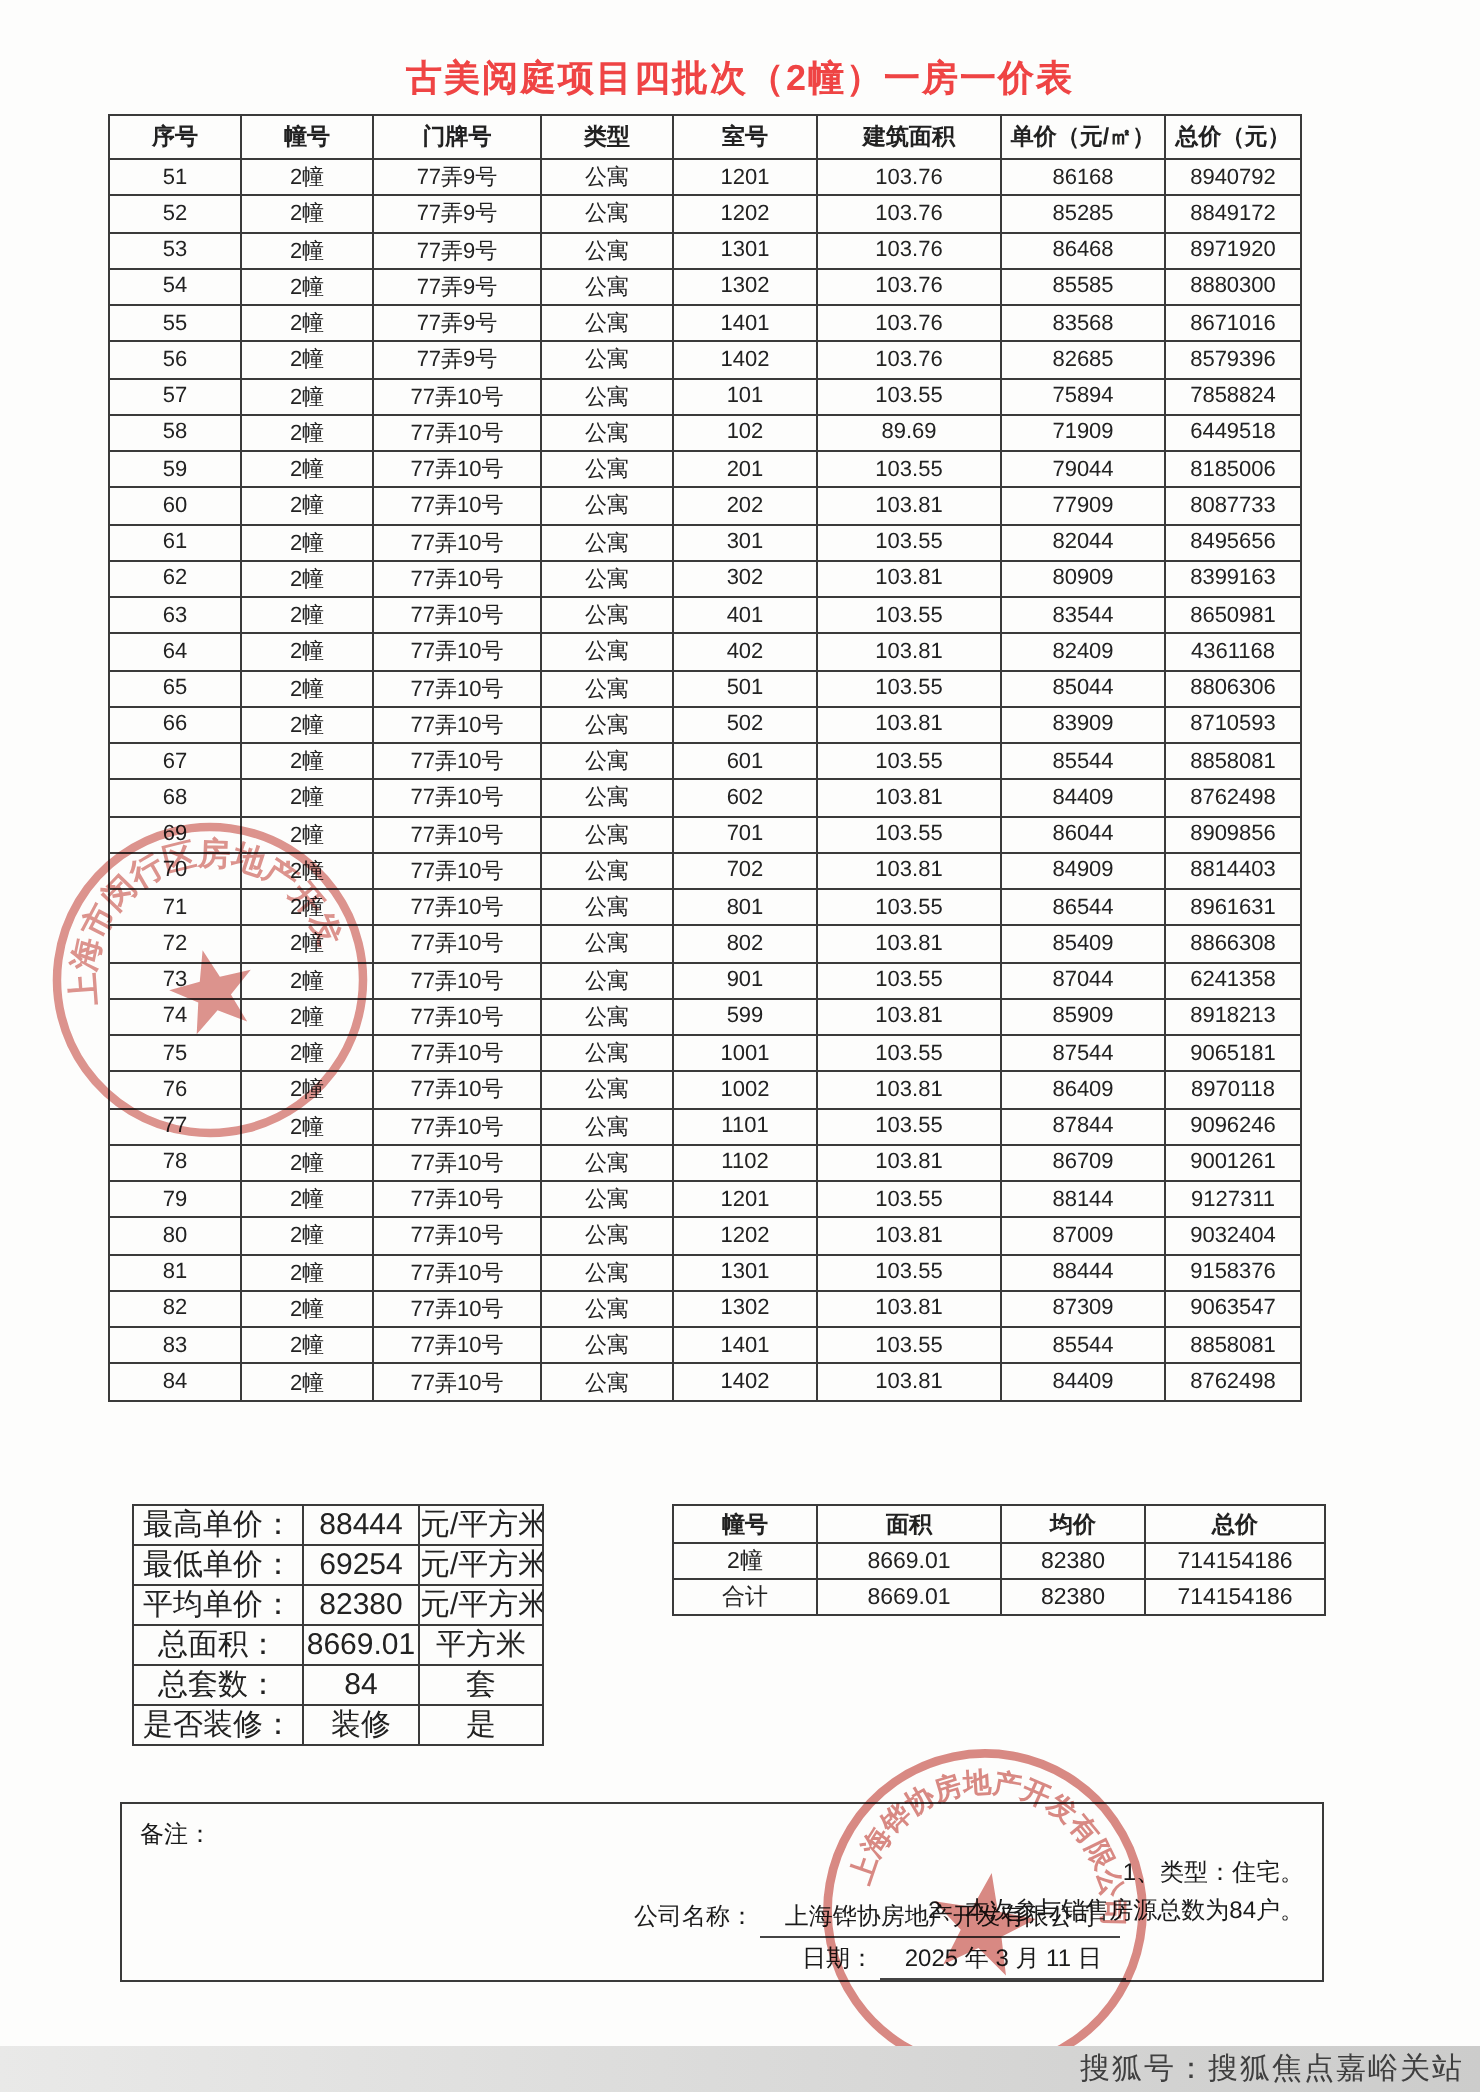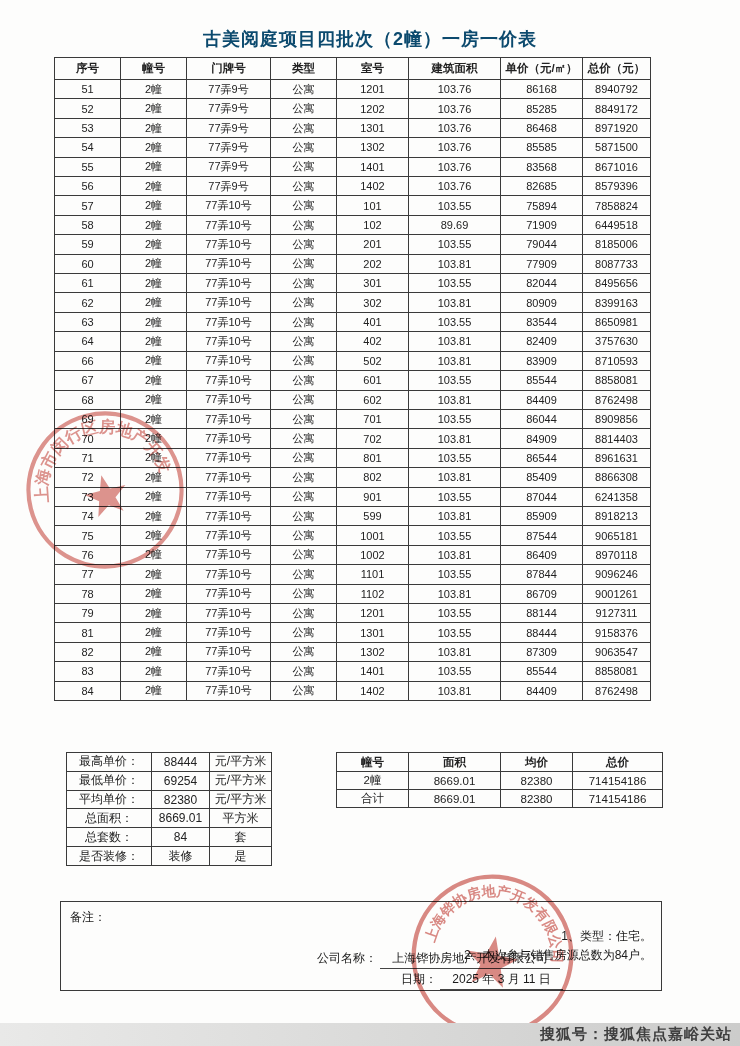--- a/index.html
+++ b/index.html
@@ -14,21 +14,21 @@
     overflow: hidden;
   }
 
   .title {
     position: absolute;
     top: 27px; left: 0; width: 100%;
     text-align: center;
     font-size: 18px;
     font-weight: bold;
     letter-spacing: 1px;
-    color: #0c4a6e;
+    color: #ef4444;
   }
 
   table { border-collapse: collapse; table-layout: fixed; }
   th, td {
     border: 1px solid #3a3a3a;
     text-align: center;
     vertical-align: middle;
     overflow: hidden;
     white-space: nowrap;
     color: #222;
@@ -40,21 +40,21 @@
     width: 596px; height: 644px;
   }
   .main-table th { font-size: 11.5px; font-weight: bold; height: 22px; }
   .main-table td { font-size: 11px; }
 
   .sum-left {
     position: absolute;
     left: 66px; top: 752px;
     width: 205px; height: 114px;
   }
-  .sum-left td { font-size: 12px; height: 17px; }
+  .sum-left td { font-size: 15px; height: 17px; }
 
   .sum-right {
     position: absolute;
     left: 336px; top: 752px;
     width: 326px; height: 56px;
   }
   .sum-right th { font-size: 11.5px; font-weight: bold; height: 19px; }
   .sum-right td { font-size: 11.5px; height: 18px; }
 
   .notes {
@@ -94,21 +94,21 @@
     left: 0; bottom: 0;
     width: 100%; height: 23px;
     background: linear-gradient(90deg, #e9e9e8 0%, #d9d9d8 55%, #cccccb 100%);
     display: flex;
     align-items: center;
     justify-content: flex-end;
     padding-right: 8px;
   }
   .watermark {
     font-size: 15px;
-    font-weight: bold;
+    font-weight: normal;
     color: #3f3f3f;
     letter-spacing: 1px;
   }
 </style>
 </head>
 <body>
 
 <div class="page">
 
   <div class="title">古美阅庭项目四批次（2幢）一房一价表</div>
@@ -168,21 +168,21 @@
           <td>8971920</td>
         </tr>
         <tr>
           <td>54</td>
           <td>2幢</td>
           <td>77弄9号</td>
           <td>公寓</td>
           <td>1302</td>
           <td>103.76</td>
           <td>85585</td>
-          <td>5871500</td>
+          <td>8880300</td>
         </tr>
         <tr>
           <td>55</td>
           <td>2幢</td>
           <td>77弄9号</td>
           <td>公寓</td>
           <td>1401</td>
           <td>103.76</td>
           <td>83568</td>
           <td>8671016</td>
@@ -268,21 +268,31 @@
           <td>8650981</td>
         </tr>
         <tr>
           <td>64</td>
           <td>2幢</td>
           <td>77弄10号</td>
           <td>公寓</td>
           <td>402</td>
           <td>103.81</td>
           <td>82409</td>
-          <td>3757630</td>
+          <td>4361168</td>
+        </tr>
+        <tr>
+          <td>65</td>
+          <td>2幢</td>
+          <td>77弄10号</td>
+          <td>公寓</td>
+          <td>501</td>
+          <td>103.55</td>
+          <td>85044</td>
+          <td>8806306</td>
         </tr>
         <tr>
           <td>66</td>
           <td>2幢</td>
           <td>77弄10号</td>
           <td>公寓</td>
           <td>502</td>
           <td>103.81</td>
           <td>83909</td>
           <td>8710593</td>
@@ -409,20 +419,30 @@
         </tr>
         <tr>
           <td>79</td>
           <td>2幢</td>
           <td>77弄10号</td>
           <td>公寓</td>
           <td>1201</td>
           <td>103.55</td>
           <td>88144</td>
           <td>9127311</td>
+        </tr>
+        <tr>
+          <td>80</td>
+          <td>2幢</td>
+          <td>77弄10号</td>
+          <td>公寓</td>
+          <td>1202</td>
+          <td>103.81</td>
+          <td>87009</td>
+          <td>9032404</td>
         </tr>
         <tr>
           <td>81</td>
           <td>2幢</td>
           <td>77弄10号</td>
           <td>公寓</td>
           <td>1301</td>
           <td>103.55</td>
           <td>88444</td>
           <td>9158376</td>

